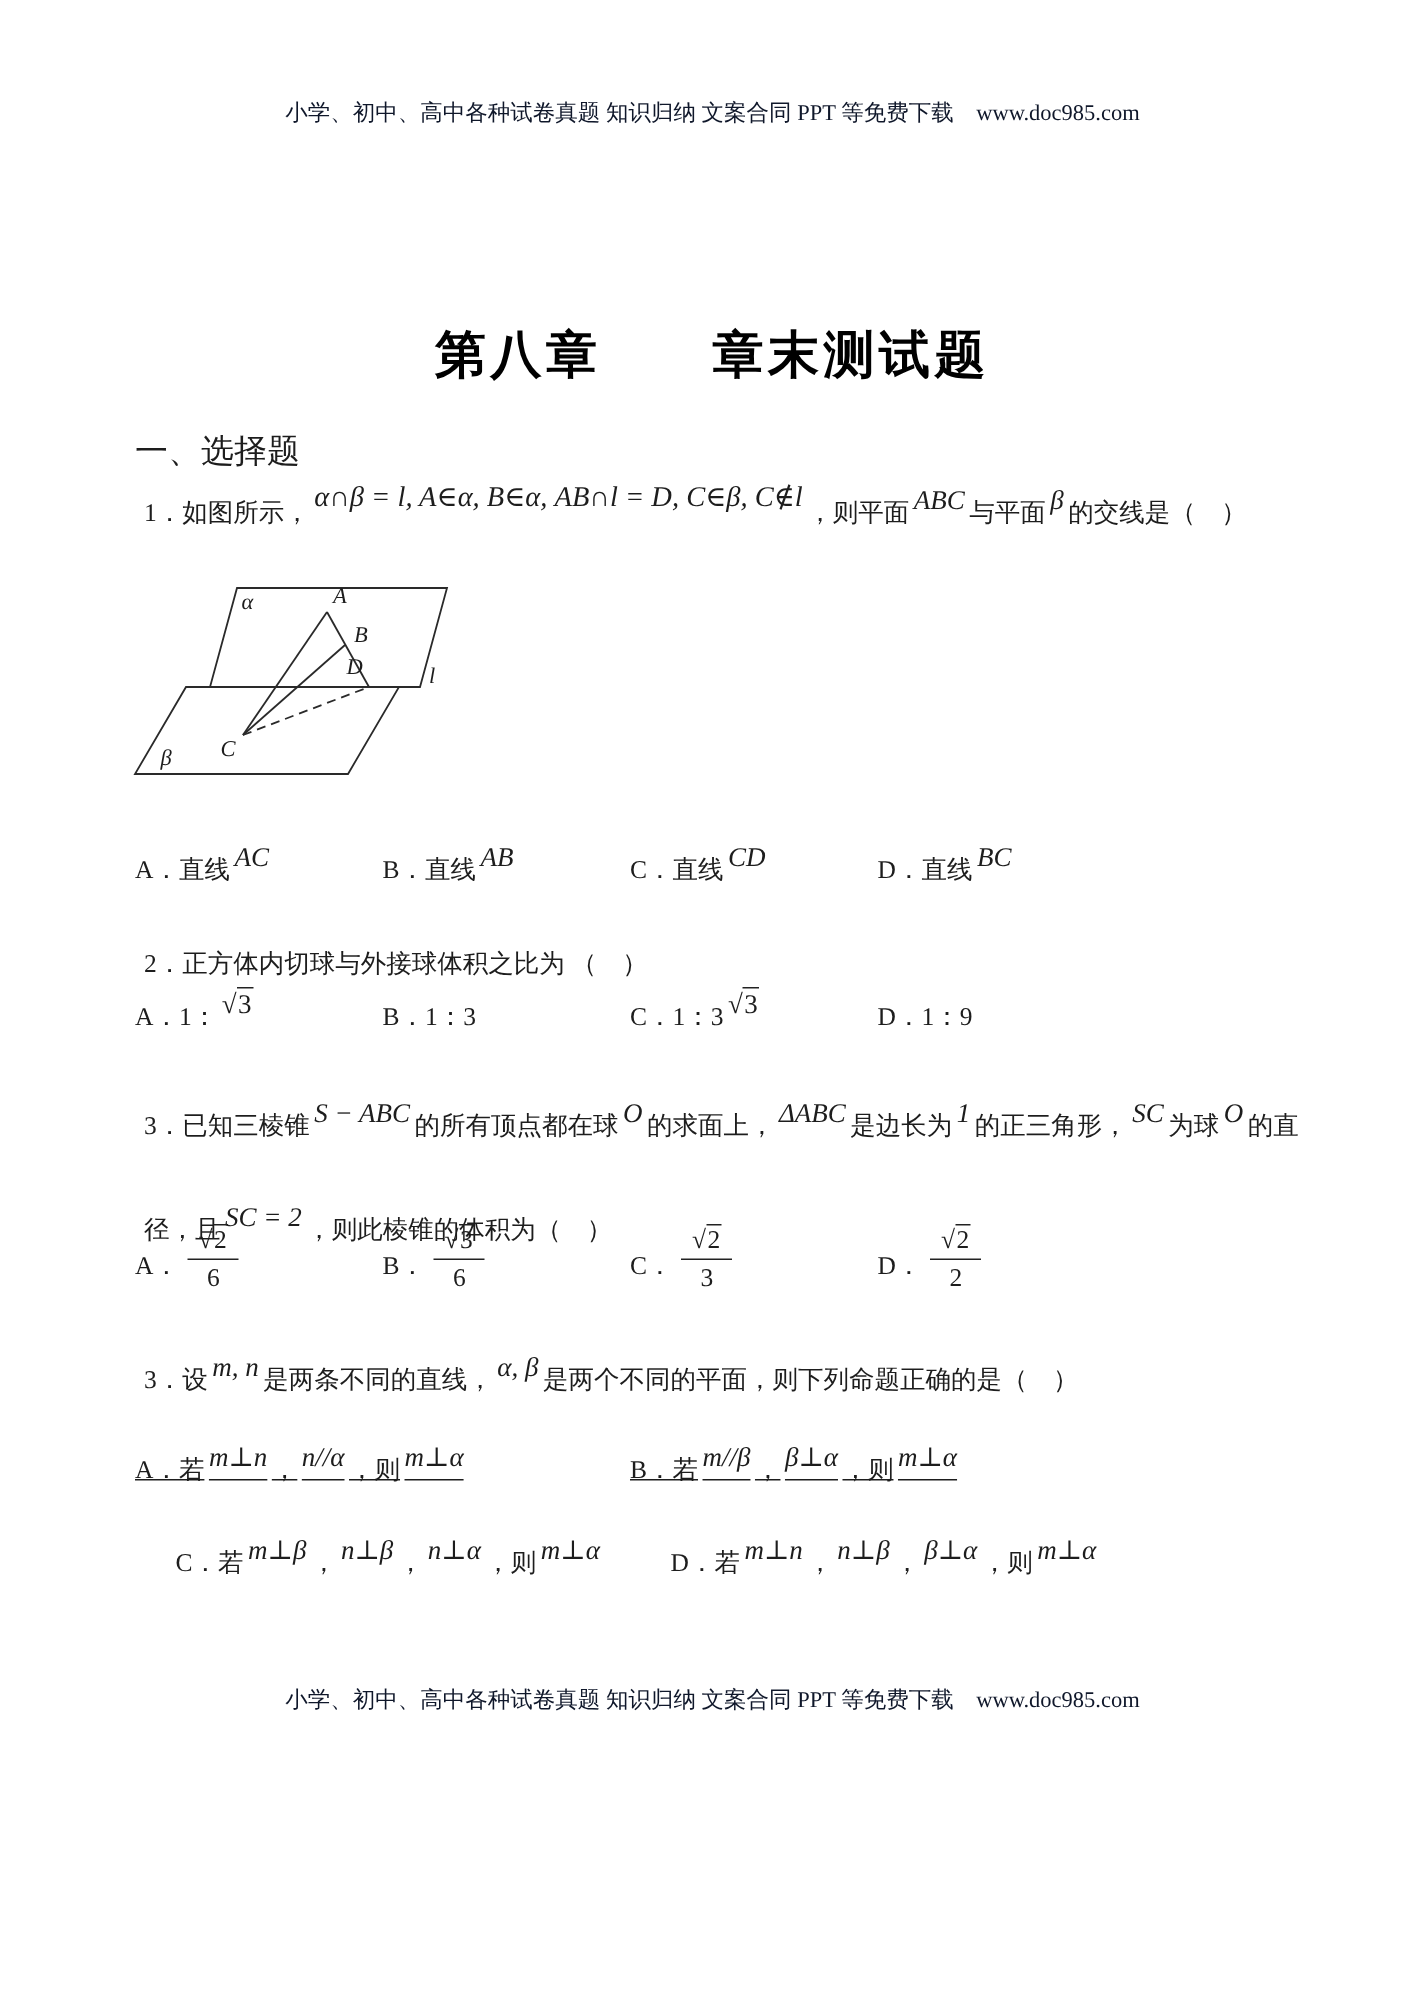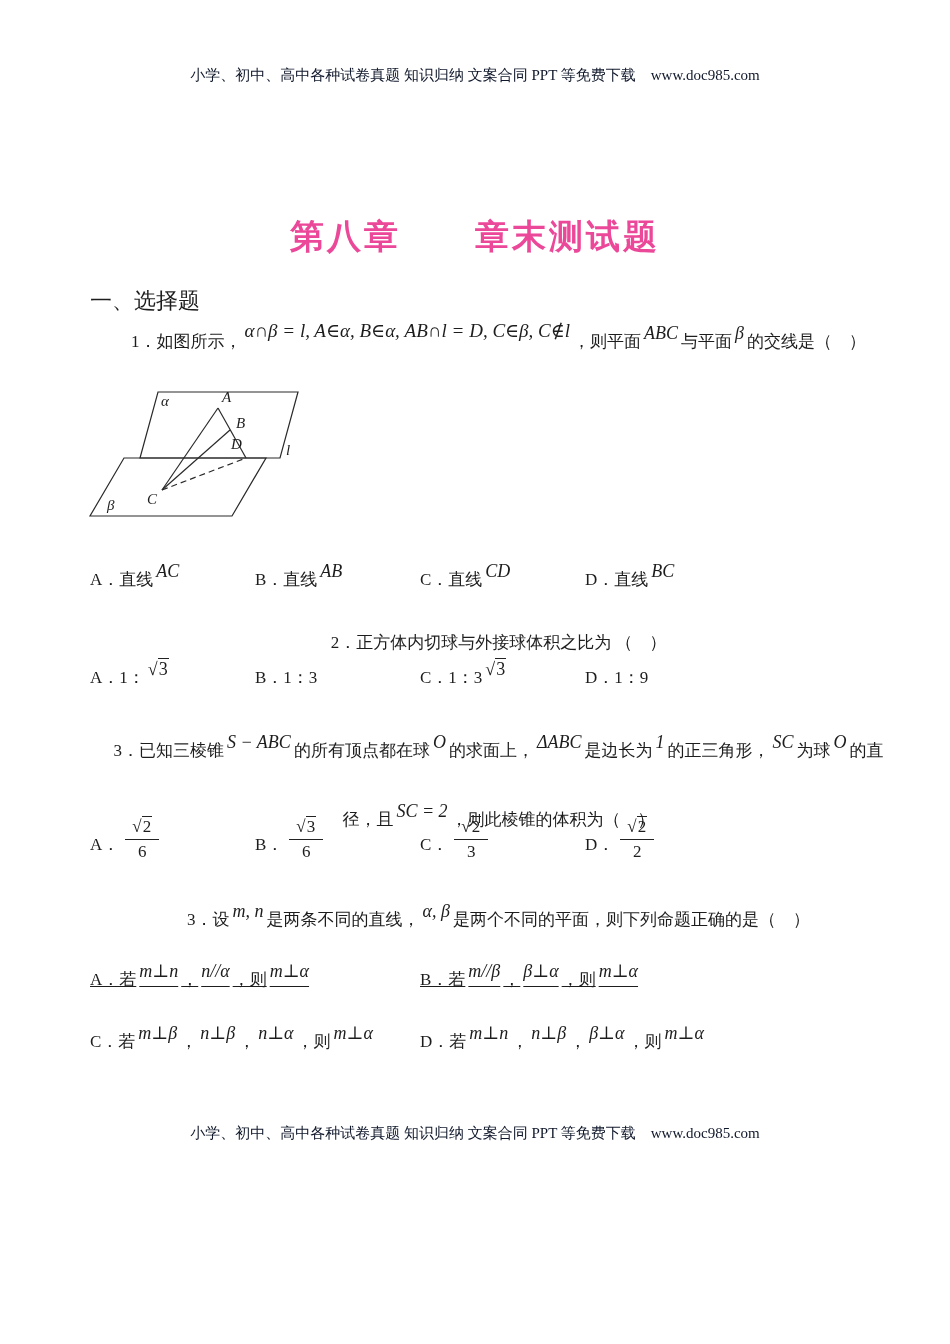--- a/index.html
+++ b/index.html
@@ -10,25 +10,25 @@
     font-family:"Liberation Serif","DejaVu Serif",serif; color:#1d1d1d;
   }
   .hdr, .ftr {
     position:absolute; left:0; width:100%; text-align:center;
     font-size:15px; color:#0f172a;
   }
   .hdr { top:66px; }
   .ftr { top:1124px; }
   .title {
     position:absolute; top:214px; left:0; width:100%; text-align:center;
-    font-size:34px; font-weight:700; letter-spacing:3px; color:#ec4899;
+    font-size:34px; font-weight:700; letter-spacing:3px; color:#000000;
     font-family:"Liberation Sans","DejaVu Sans",sans-serif;
   }
   .sec { position:absolute; top:286px; left:90px; font-size:22px; }
-  .q { position:absolute; left:106px; width:785px; font-size:17px; line-height:30px;text-align:center; }
+  .q { position:absolute; left:96px; width:785px; font-size:17px; line-height:30px; }
   .q1 { top:326px; }
   .q2 { top:628px; }
   .q3 { top:716px; line-height:68px; }
   .q4 { top:904px; }
   .m {
     font-family:"Liberation Serif","DejaVu Serif",serif; font-style:italic;
     position:relative; top:-8px; font-size:18px; padding:0 3px; white-space:nowrap;
   }
   .m.big { font-size:19px; top:-10px; }
   .up { font-style:normal; }
@@ -41,21 +41,21 @@
     grid-template-columns:165px 165px 165px 1fr; font-size:17px; align-items:center;
   }
   .optrow2 {
     position:absolute; left:90px; width:790px; display:grid;
     grid-template-columns:330px 1fr; font-size:17px;
   }
   .q1o { top:568px; }
   .q2o { top:666px; }
   .q3o { top:822px; }
   .q4a { top:968px;text-decoration:underline; }
-  .q4b { top:1030px; }
+  .q4b { top:1030px;margin-left:27px; }
   .frac {
     display:inline-block; vertical-align:middle; text-align:center;
     font-size:17px; line-height:1.3; position:relative; top:-6px; margin-left:6px;
   }
   .frac .num { display:block; padding:0 7px 1px; }
   .frac .den { display:block; border-top:1px solid #222; padding:1px 7px 0; }
   svg text { font-family:"Liberation Serif","DejaVu Serif",serif; font-style:italic; font-size:15px; fill:#1d1d1d; }
 </style>
 </head>
 <body>

